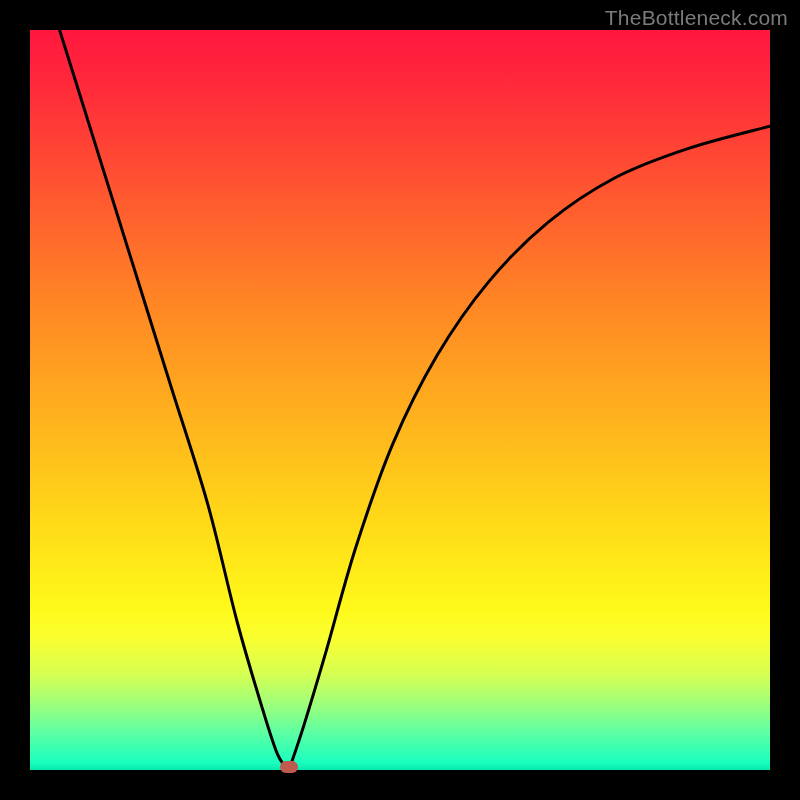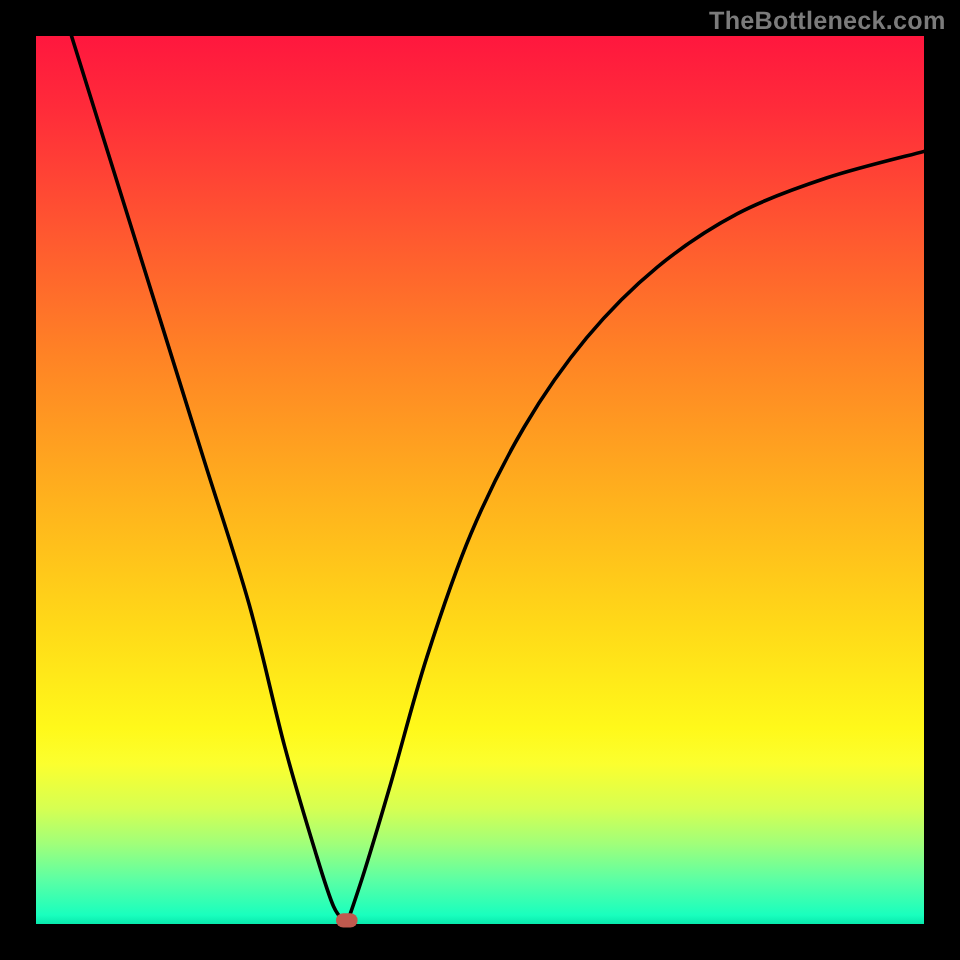--- a/index.html
+++ b/index.html
@@ -41,21 +41,21 @@
       #08e9ad 100%
     );
   }
   .watermark {
     position: absolute;
     top: 6px;
     right: 12px;
     color: #7b7b7b;
     font-size: 21px;
     letter-spacing: 0.2px;
-    font-weight: 700;
+    font-weight: 400;
     user-select: none;
   }
   svg.curve {
     position: absolute;
     top: 0;
     left: 0;
     width: 740px;
     height: 740px;
   }
   .marker {

